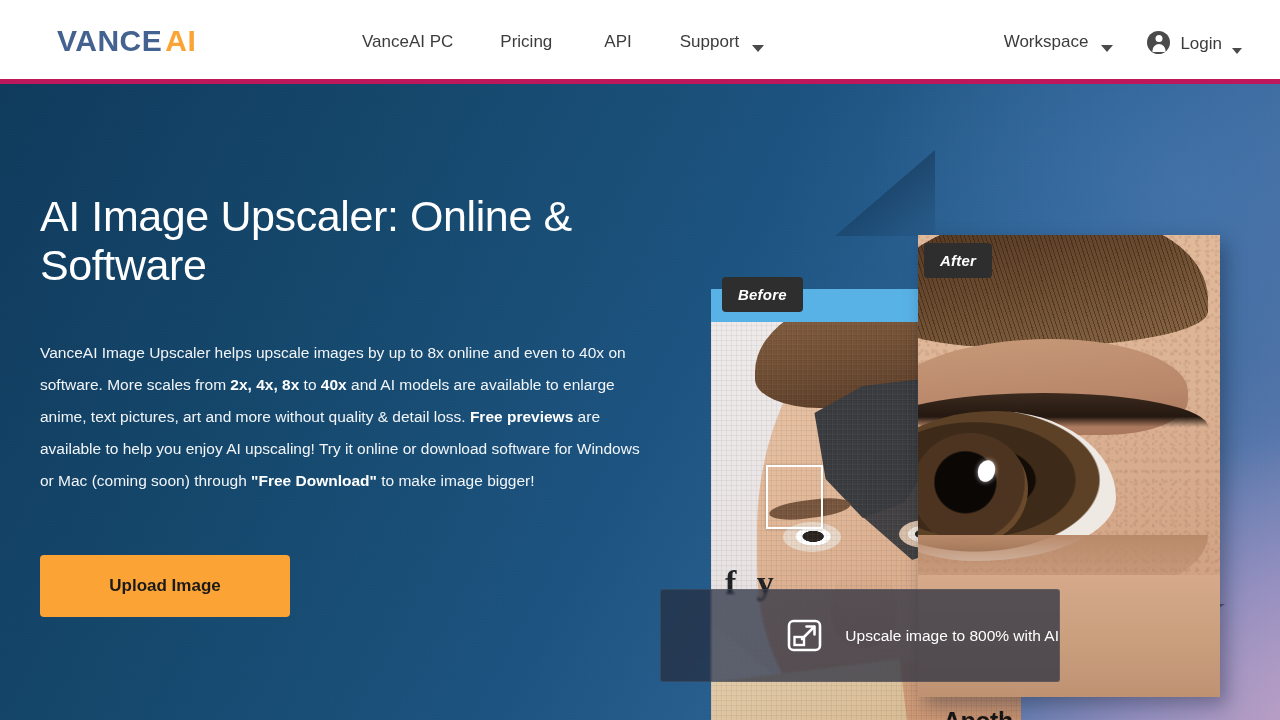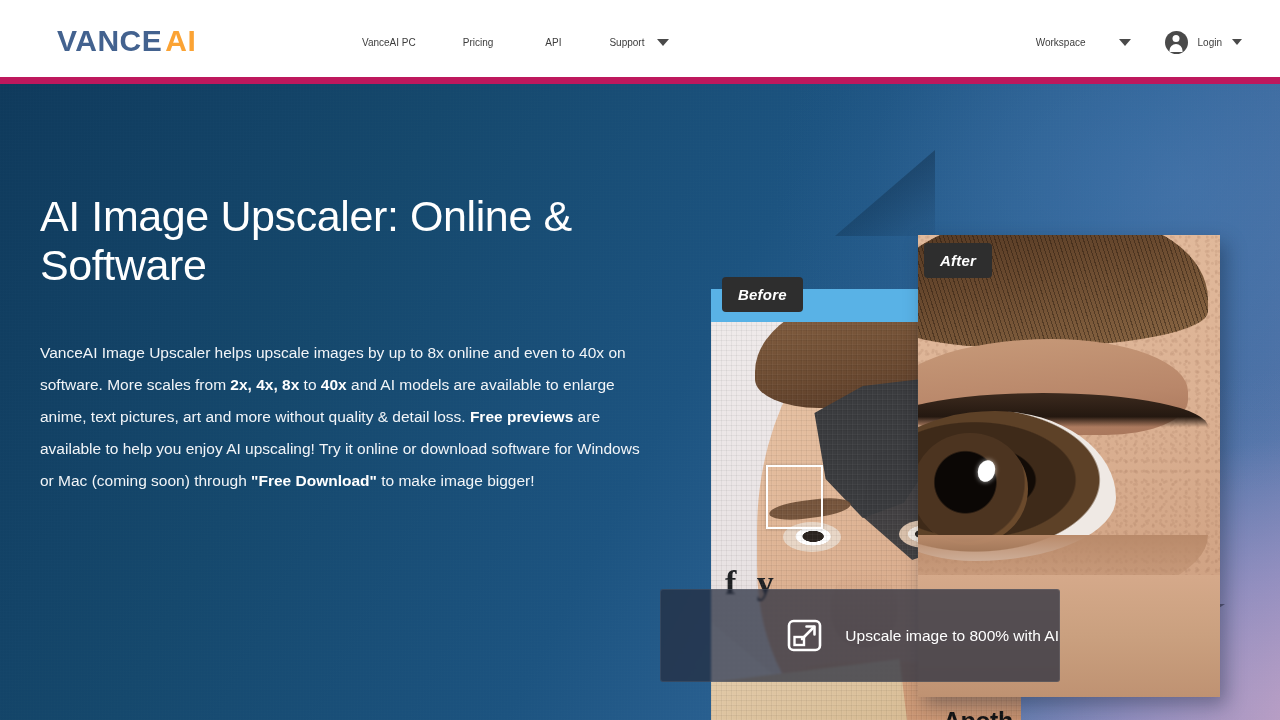--- a/index.html
+++ b/index.html
@@ -7,37 +7,37 @@
   body {
     font-family: "Liberation Sans", sans-serif;
     background:#ffffff;
     -webkit-font-smoothing: antialiased;
   }
 
   
   .navbar{
     position:absolute; top:0; left:0; width:1280px; height:84px;
     background:#ffffff; display:flex; align-items:center;
-    border-bottom:7px solid #be185d; z-index:30;
+    border-bottom:5px solid #be185d; z-index:30;
   }
   .logo{
     position:absolute; left:57px; top:24px;
     font-size:30px; font-weight:700; letter-spacing:0.5px;
     line-height:34px; white-space:nowrap;
   }
   .logo .vance{ color:#43628f; }
   .logo .ai{ color:#fba334; margin-left:3px; }
 
   .nav-links{
     position:absolute; left:362px; top:0; height:84px;
     display:flex; align-items:center;
   }
   .nav-item{
-    font-size:10px; color:#3c3c3c; white-space:nowrap;
-    display:flex; align-items:center; cursor:pointer;
+    font-size:17px; color:#3c3c3c; white-space:nowrap;
+    display:flex; align-items:flex-end; cursor:pointer;
   }
   .nav-gap-1{ margin-right:40px; }
   .nav-gap-2{ margin-right:47px; }
   .nav-gap-3{ margin-right:52px; }
   .nav-gap-4{ margin-right:48px; }
 
   .pill{
     background:#fba334; color:#ffffff; border-radius:20px;
     padding:9px 18px 9px 22px; font-size:15px;
     display:flex; align-items:center; gap:14px;
@@ -343,21 +343,21 @@
       <span>API</span>
     </div>
 
     <div class="nav-item">
       <span>Support</span>
       <span class="caret-dark"></span>
     </div>
   </div>
 
   <div class="nav-right">
-    <div class="nav-item" style="margin-right:34px;gap:20px;">
+    <div class="nav-item" style="margin-right:34px;">
       <span>Workspace</span>
       <span class="caret-dark"></span>
     </div>
     <div class="nav-item">
       <span class="avatar-icon"></span>
       <span>Login</span>
       <span class="caret-dark sm"></span>
     </div>
   </div>
 </div>
@@ -422,14 +422,15 @@
       </div>
       <div class="caption-text">Upscale image to 800% with AI</div>
     </div>
   </div>
 
   <div class="hero-copy">
     <h1 class="hero-title">AI Image Upscaler: Online &amp; Software</h1>
     <p class="hero-desc">
       <span>VanceAI Image Upscaler helps upscale images by up to 8x online and even to 40x on software. More scales from </span><b>2x, 4x, 8x</b><span> to </span><b>40x</b><span> and AI models are available to enlarge anime, text pictures, art and more without quality &amp; detail loss. </span><b>Free previews</b><span> are available to help you enjoy AI upscaling! Try it online or download software for Windows or Mac (coming soon) through </span><b>"Free Download"</b><span> to make image bigger!</span>
     </p>
+    <button class="upload-btn">Upload Image</button>
   </div>
 </div>
 
 </body></html>

